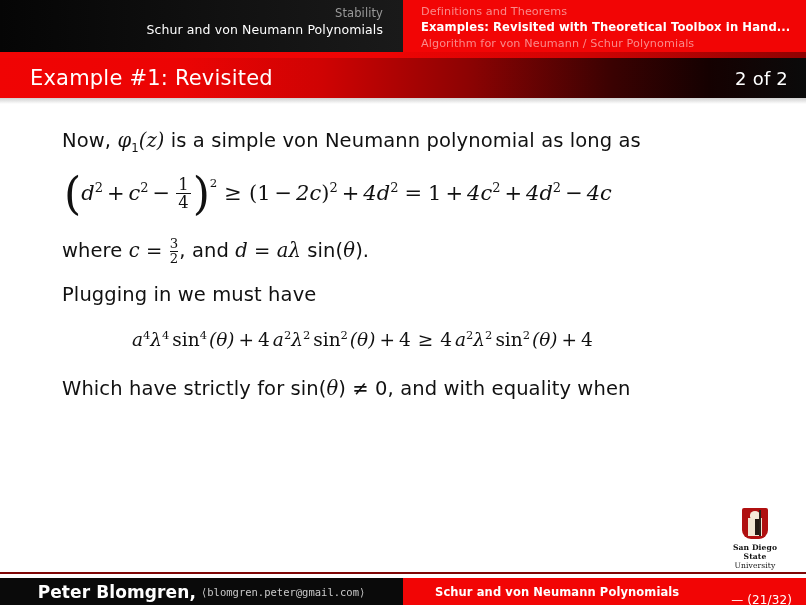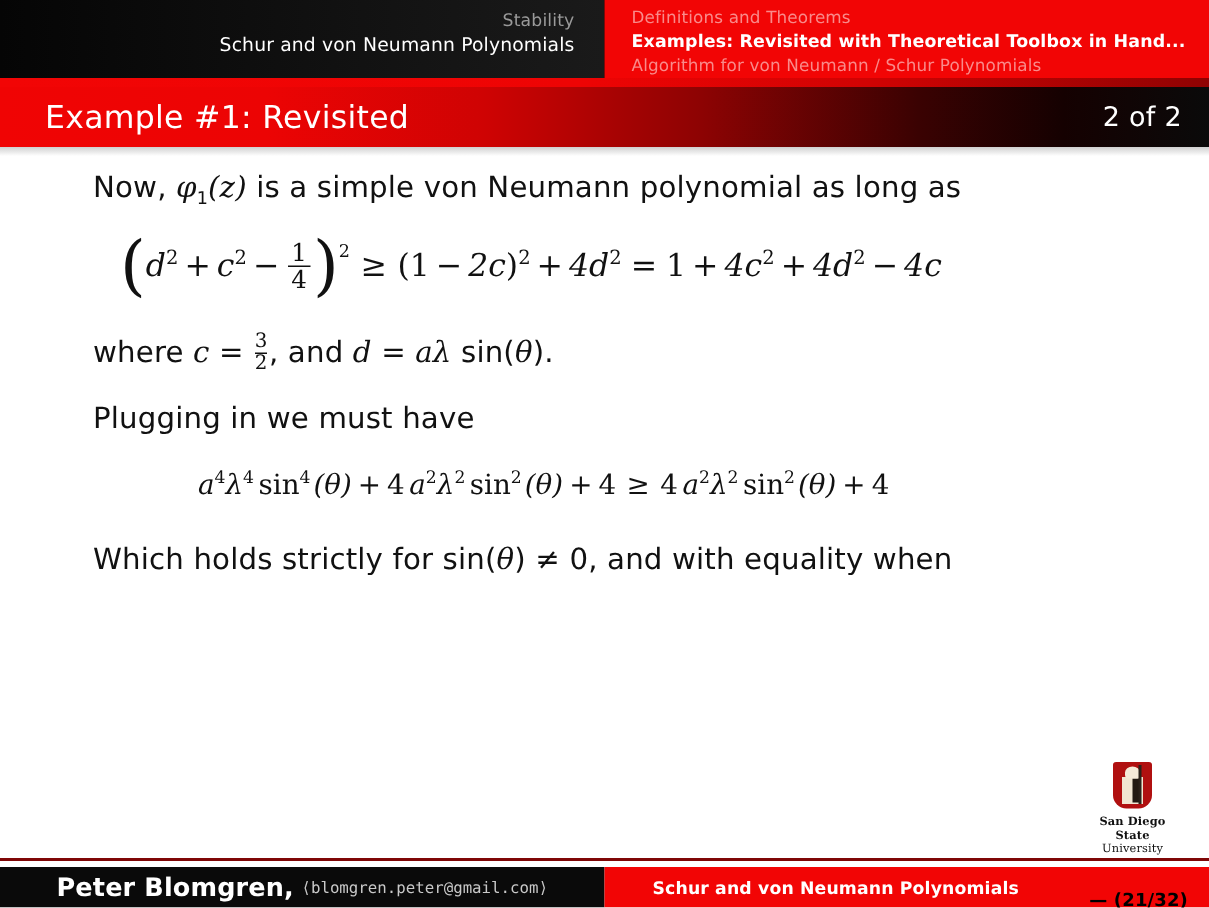--- a/index.html
+++ b/index.html
@@ -115,38 +115,38 @@
     position: absolute;
     left: 0; top: 46px;
     width: 806px;
     height: 6px;
     background: linear-gradient(to bottom, rgba(120,120,120,0.35), rgba(255,255,255,0));
   }
 
   
   .content {
     position: absolute;
-    left: 0; top: 92px;
+    left: 0; top: 108px;
     width: 806px;
     height: 468px;
     box-sizing: border-box;
     padding: 18px 40px 0 62px;
   }
   .para {
     font-size: 19.5px;
     line-height: 29px;
     color: #111111;
     letter-spacing: 0.1px;
   }
   .eq {
     text-align: left;
     color: #111111;
     font-family: "DejaVu Serif", "Liberation Serif", serif;
   }
-  .eq-1 { margin: 22px 0 0 18px; font-size: 21px; }
+  .eq-1 { margin: 22px 0 0 2px; font-size: 21px; }
   .eq-2 { margin: 20px 0 0 70px; font-size: 18.5px; }
 
   .spacer-sm { height: 24px; }
   .spacer-xs { height: 14px; }
   .spacer-md { height: 30px; }
 
   
   .mi { font-style: italic; font-family: "DejaVu Serif", "Liberation Serif", serif; }
   .mn { font-style: normal; font-family: "DejaVu Serif", "Liberation Serif", serif; }
   .op { font-style: normal; padding: 0 4px; }
@@ -318,23 +318,23 @@
     box-sizing: border-box;
     padding: 0 14px 0 32px;
   }
   .footer-subject {
     color: #ffffff;
     font-size: 11.5px;
     font-weight: bold;
     letter-spacing: 0.1px;
   }
   .footer-page {
-    color: #000000;
+    color: #ffffff;
     font-size: 12px;
-    font-weight: bold;
+    font-weight: normal;
     letter-spacing: 0.1px;
     margin-top: 16px;
   }
 </style>
 </head>
 <body>
 
 <div class="slide">
 
   <div class="topbar">
@@ -378,21 +378,21 @@
 
     <div class="para">Plugging in we must have</div>
 
     <div class="eq eq-2">
       <span class="mi">a</span><span class="sup sup-n">4</span><span class="mi">λ</span><span class="sup sup-n">4</span><span class="func" style="margin-left:3px;">sin</span><span class="sup sup-n">4</span><span class="mi" style="margin-left:2px;">(θ)</span><span class="op">+</span><span class="mn">4</span><span class="mi" style="margin-left:3px;">a</span><span class="sup sup-n">2</span><span class="mi">λ</span><span class="sup sup-n">2</span><span class="func" style="margin-left:3px;">sin</span><span class="sup sup-n">2</span><span class="mi" style="margin-left:2px;">(θ)</span><span class="op">+</span><span class="mn">4</span><span class="op" style="padding:0 7px;">≥</span><span class="mn">4</span><span class="mi" style="margin-left:3px;">a</span><span class="sup sup-n">2</span><span class="mi">λ</span><span class="sup sup-n">2</span><span class="func" style="margin-left:3px;">sin</span><span class="sup sup-n">2</span><span class="mi" style="margin-left:2px;">(θ)</span><span class="op">+</span><span class="mn">4</span>
     </div>
 
     <div class="spacer-sm"></div>
 
     <div class="para">
-      <span>Which holds strictly for sin(</span><span class="mi">θ</span><span>) </span><span>≠</span><span> 0, and with equality when</span>
+      <span>Which have strictly for sin(</span><span class="mi">θ</span><span>) </span><span>≠</span><span> 0, and with equality when</span>
     </div>
 
     <div class="spacer-md"></div>
 
 
   </div>
 
   <div class="logo">
     <div class="logo-shield">
       <div class="fig-body"></div>

